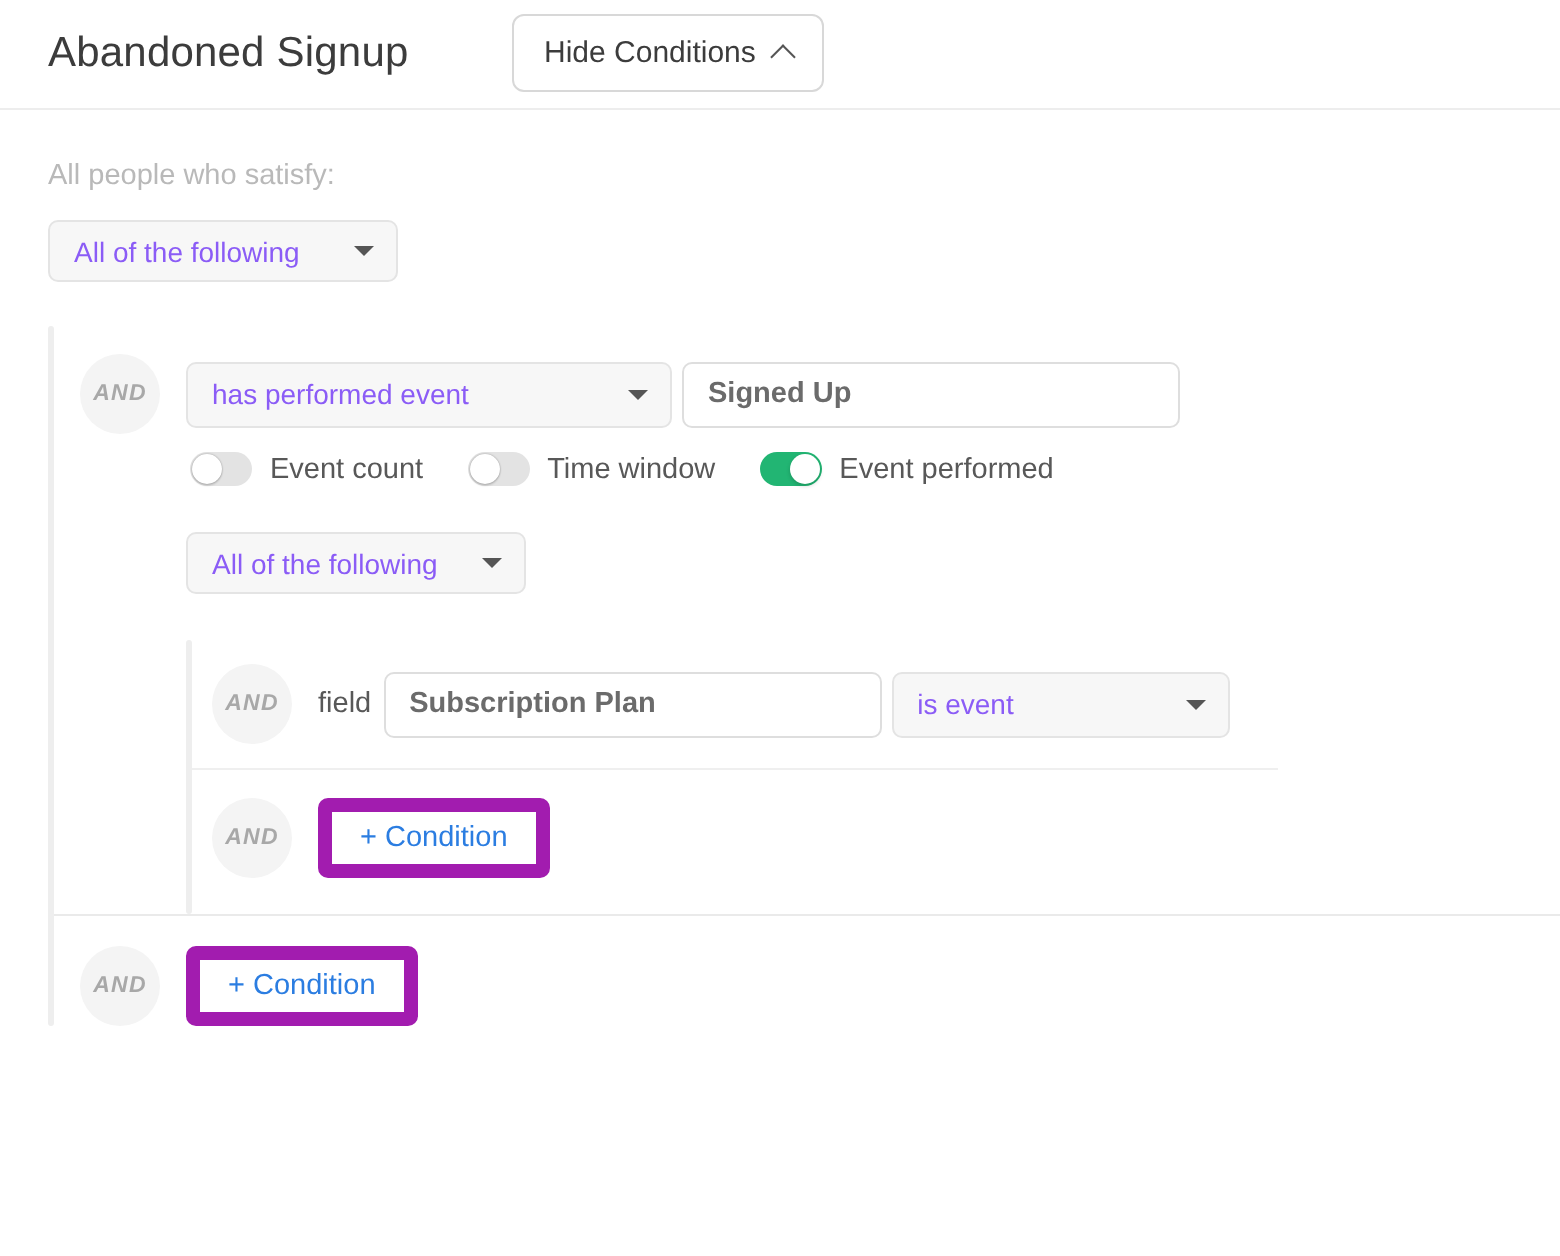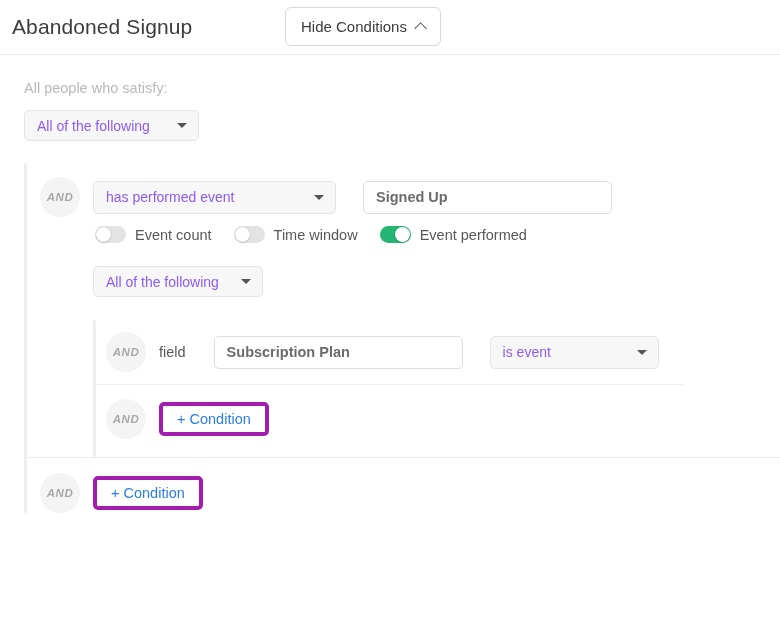--- a/index.html
+++ b/index.html
@@ -23,21 +23,21 @@
 
   
   .header {
     position: relative;
     height: 55px;
     display: flex;
     align-items: center;
     border-bottom: 1px solid #ededed;
   }
   .page-title {
-    margin-left: 12px;
+    margin-left: 24px;
     font-size: 21px;
     color: #3c3c3c;
     font-weight: 400;
     letter-spacing: 0.1px;
     white-space: nowrap;
   }
   .hide-conditions-btn {
     position: absolute;
     left: 256px;
     top: 7px;
@@ -46,21 +46,20 @@
     align-items: center;
     gap: 9px;
     padding: 0 15px;
     background: #ffffff;
     border: 1px solid #d8d8d8;
     border-radius: 6px;
     font-size: 15px;
     color: #3c3c3c;
     cursor: pointer;
     font-family: "Liberation Sans", sans-serif;
-    margin-left: 29px;
   }
   .caret-up {
     display: inline-block;
     width: 9px;
     height: 9px;
     border-left: 1.6px solid #555;
     border-top: 1.6px solid #555;
     transform: rotate(45deg);
     position: relative;
     top: 2px;
@@ -139,21 +138,21 @@
     justify-content: center;
     margin-left: 16px;
     font-style: italic;
   }
 
   .row-content { margin-left: 13px; }
 
   .controls-line {
     display: flex;
     align-items: center;
-    gap: 27px;
+    gap: 5px;
     height: 40px;
   }
 
   .select-event { min-width: 243px; height: 33px; }
   .select-event .arrow { margin-left: auto; }
 
   .text-input {
     height: 33px;
     width: 249px;
     border: 1px solid #dedede;
@@ -244,21 +243,21 @@
     background: #eaeaea;
     margin-left: 0;
     margin-right: -24px;
   }
 
   
   .add-condition-btn {
     height: 32px;
     padding: 13px 14px;
     background: #ffffff;
-    border: 4px solid #a21caf;
+    border: 7px solid #a21caf;
     border-radius: 5px;
     color: #2b7de1;
     font-size: 14.5px;
     cursor: pointer;
     white-space: nowrap;
     font-family: "Liberation Sans", sans-serif;
     display: inline-flex;
     align-items: center;
   }
   .btn-row { display: flex; align-items: center; height: 40px; }

